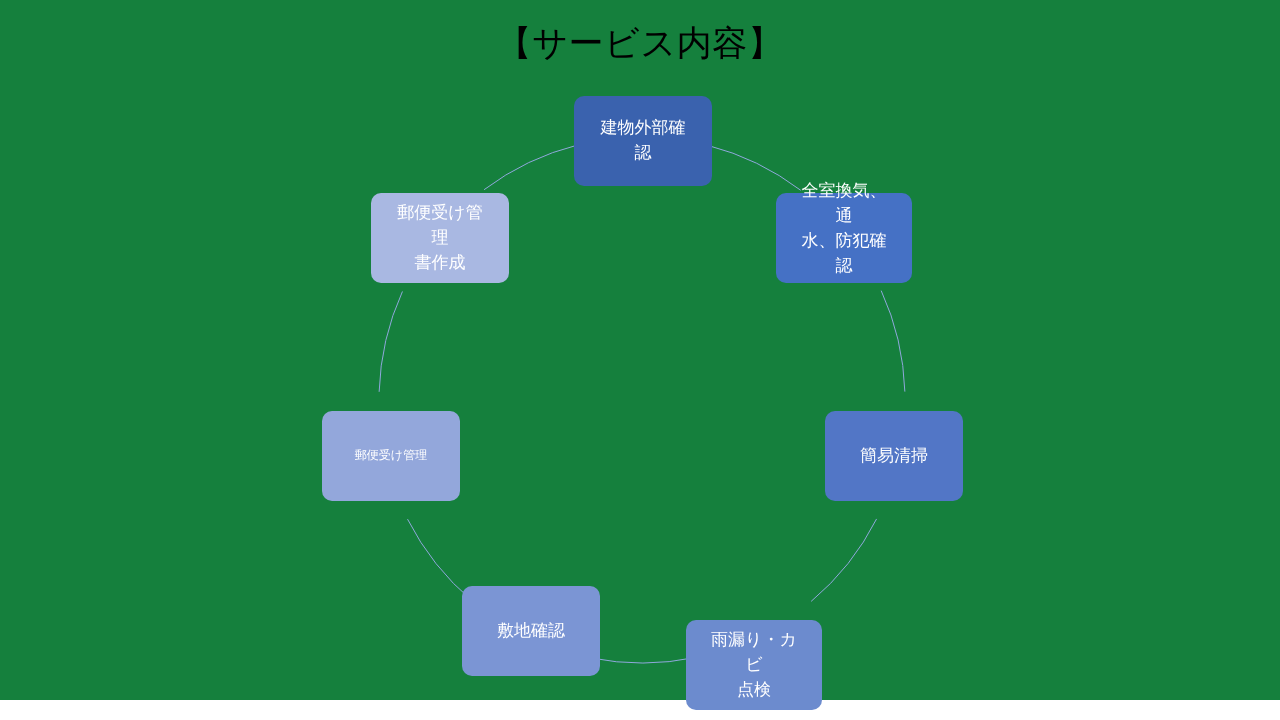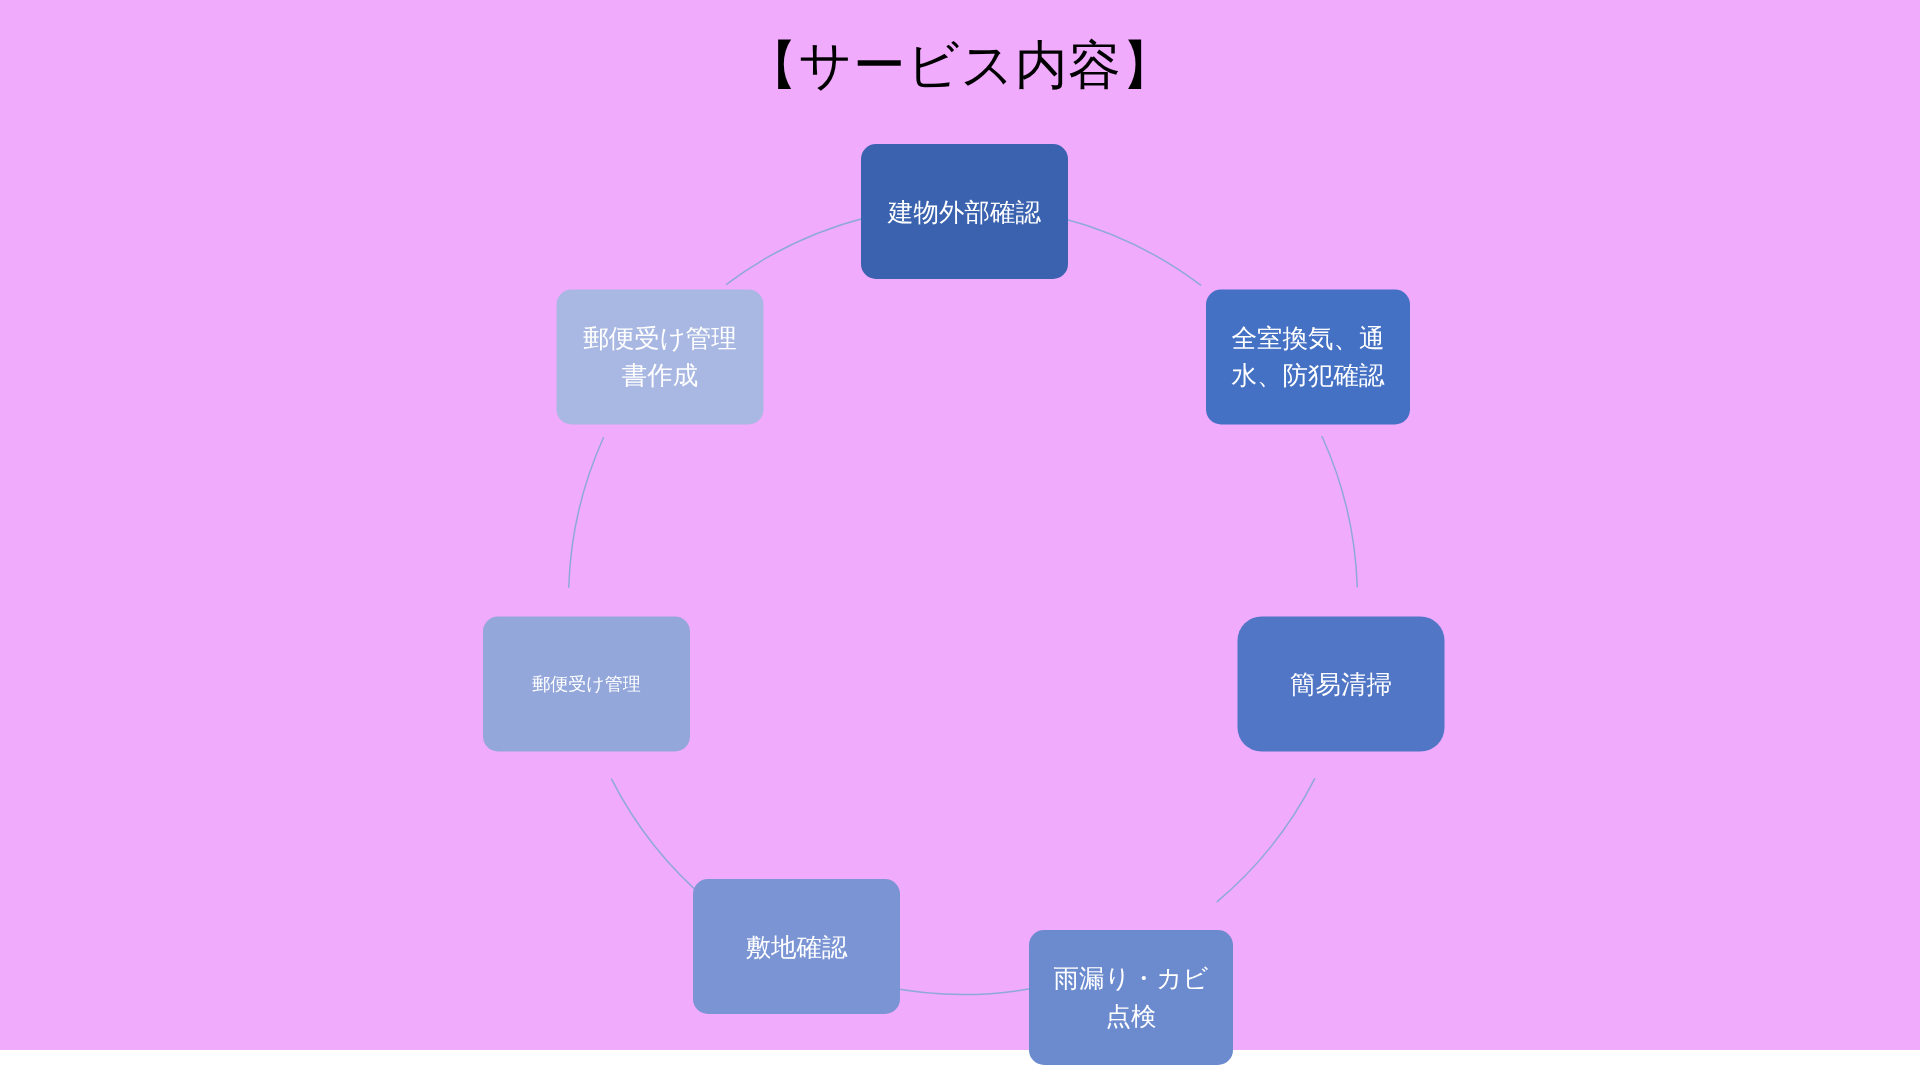--- a/index.html
+++ b/index.html
@@ -16,21 +16,21 @@
     font-family: "Liberation Sans", "DejaVu Sans", sans-serif;
     -webkit-font-smoothing: antialiased;
   }
 
   #slide {
     position: absolute;
     left: 0;
     top: 0;
     width: 1280px;
     height: 700px;
-    background: #f0abfc;
+    background: #15803d;
   }
 
   #slide-title {
     position: absolute;
     left: 0;
     top: 20px;
     width: 1280px;
     text-align: center;
     font-size: 35px;
     line-height: 48px;
@@ -60,23 +60,23 @@
     position: absolute;
     box-sizing: border-box;
     border-radius: 10px;
     display: flex;
     align-items: center;
     justify-content: center;
     text-align: center;
     color: #ffffff;
     font-size: 17px;
     line-height: 25px;
-    padding: 4px 12px;
+    padding: 4px 24px;
     white-space: pre-line;
-    font-family: Liberation Sans, sans-serif;
+    font-family: Liberation Mono, monospace;
   }
 
   .node-label {
     display: block;
     width: 100%;
     white-space: pre-line;
   }
 </style>
 </head>
 <body>
@@ -92,23 +92,23 @@
         <path d="M 876.57 518.93 A 263 263 0 0 1 811.14 601.40" stroke="#8FA8DC" stroke-width="1" fill="none"></path>
         <path d="M 695.37 657.53 A 263 263 0 0 1 590.43 657.89" stroke="#8FA8DC" stroke-width="1" fill="none"></path>
         <path d="M 472.87 601.40 A 263 263 0 0 1 407.53 519.13" stroke="#8FA8DC" stroke-width="1" fill="none"></path>
         <path d="M 379.13 391.83 A 263 263 0 0 1 402.44 291.47" stroke="#8FA8DC" stroke-width="1" fill="none"></path>
         <path d="M 484.04 189.72 A 263 263 0 0 1 577.77 144.96" stroke="#8FA8DC" stroke-width="1" fill="none"></path>
       </g>
   </svg>
 
   <div id="cycle-diagram">
       <div class="cycle-node" style="left: 574px; top: 96px; width: 138px; height: 90px; background: rgb(58, 98, 174); font-size: 17px; color: rgb(255, 255, 255);"><span class="node-label">建物外部確認</span></div>
-      <div class="cycle-node" style="left: 804px; top: 193px; width: 136px; height: 90px; background: rgb(69, 113, 197); font-size: 17px; color: rgb(255, 255, 255);"><span class="node-label">全室換気、通
+      <div class="cycle-node" style="left: 776px; top: 193px; width: 136px; height: 90px; background: rgb(69, 113, 197); font-size: 17px; color: rgb(255, 255, 255); align-items: flex-end;"><span class="node-label">全室換気、通
 水、防犯確認</span></div>
-      <div class="cycle-node" style="left: 825px; top: 411px; width: 138px; height: 90px; background: rgb(82, 118, 198); font-size: 17px; color: rgb(255, 255, 255); border-radius: 16px;"><span class="node-label">簡易清掃</span></div>
+      <div class="cycle-node" style="left: 825px; top: 411px; width: 138px; height: 90px; background: rgb(82, 118, 198); font-size: 17px; color: rgb(255, 255, 255);"><span class="node-label">簡易清掃</span></div>
       <div class="cycle-node" style="left: 686px; top: 620px; width: 136px; height: 90px; background: rgb(108, 139, 206); font-size: 17px; color: rgb(255, 255, 255);"><span class="node-label">雨漏り・カビ
 点検</span></div>
       <div class="cycle-node" style="left: 462px; top: 586px; width: 138px; height: 90px; background: rgb(123, 149, 212); font-size: 17px; color: rgb(255, 255, 255);"><span class="node-label">敷地確認</span></div>
       <div class="cycle-node" style="left: 322px; top: 411px; width: 138px; height: 90px; background: rgb(147, 167, 219); font-size: 12px; color: rgb(255, 255, 255);"><span class="node-label">郵便受け管理</span></div>
       <div class="cycle-node" style="left: 371px; top: 193px; width: 138px; height: 90px; background: rgb(169, 184, 226); font-size: 17px; color: rgb(255, 255, 255);"><span class="node-label">郵便受け管理
 書作成</span></div>
     </div>
 
 </div>
 

